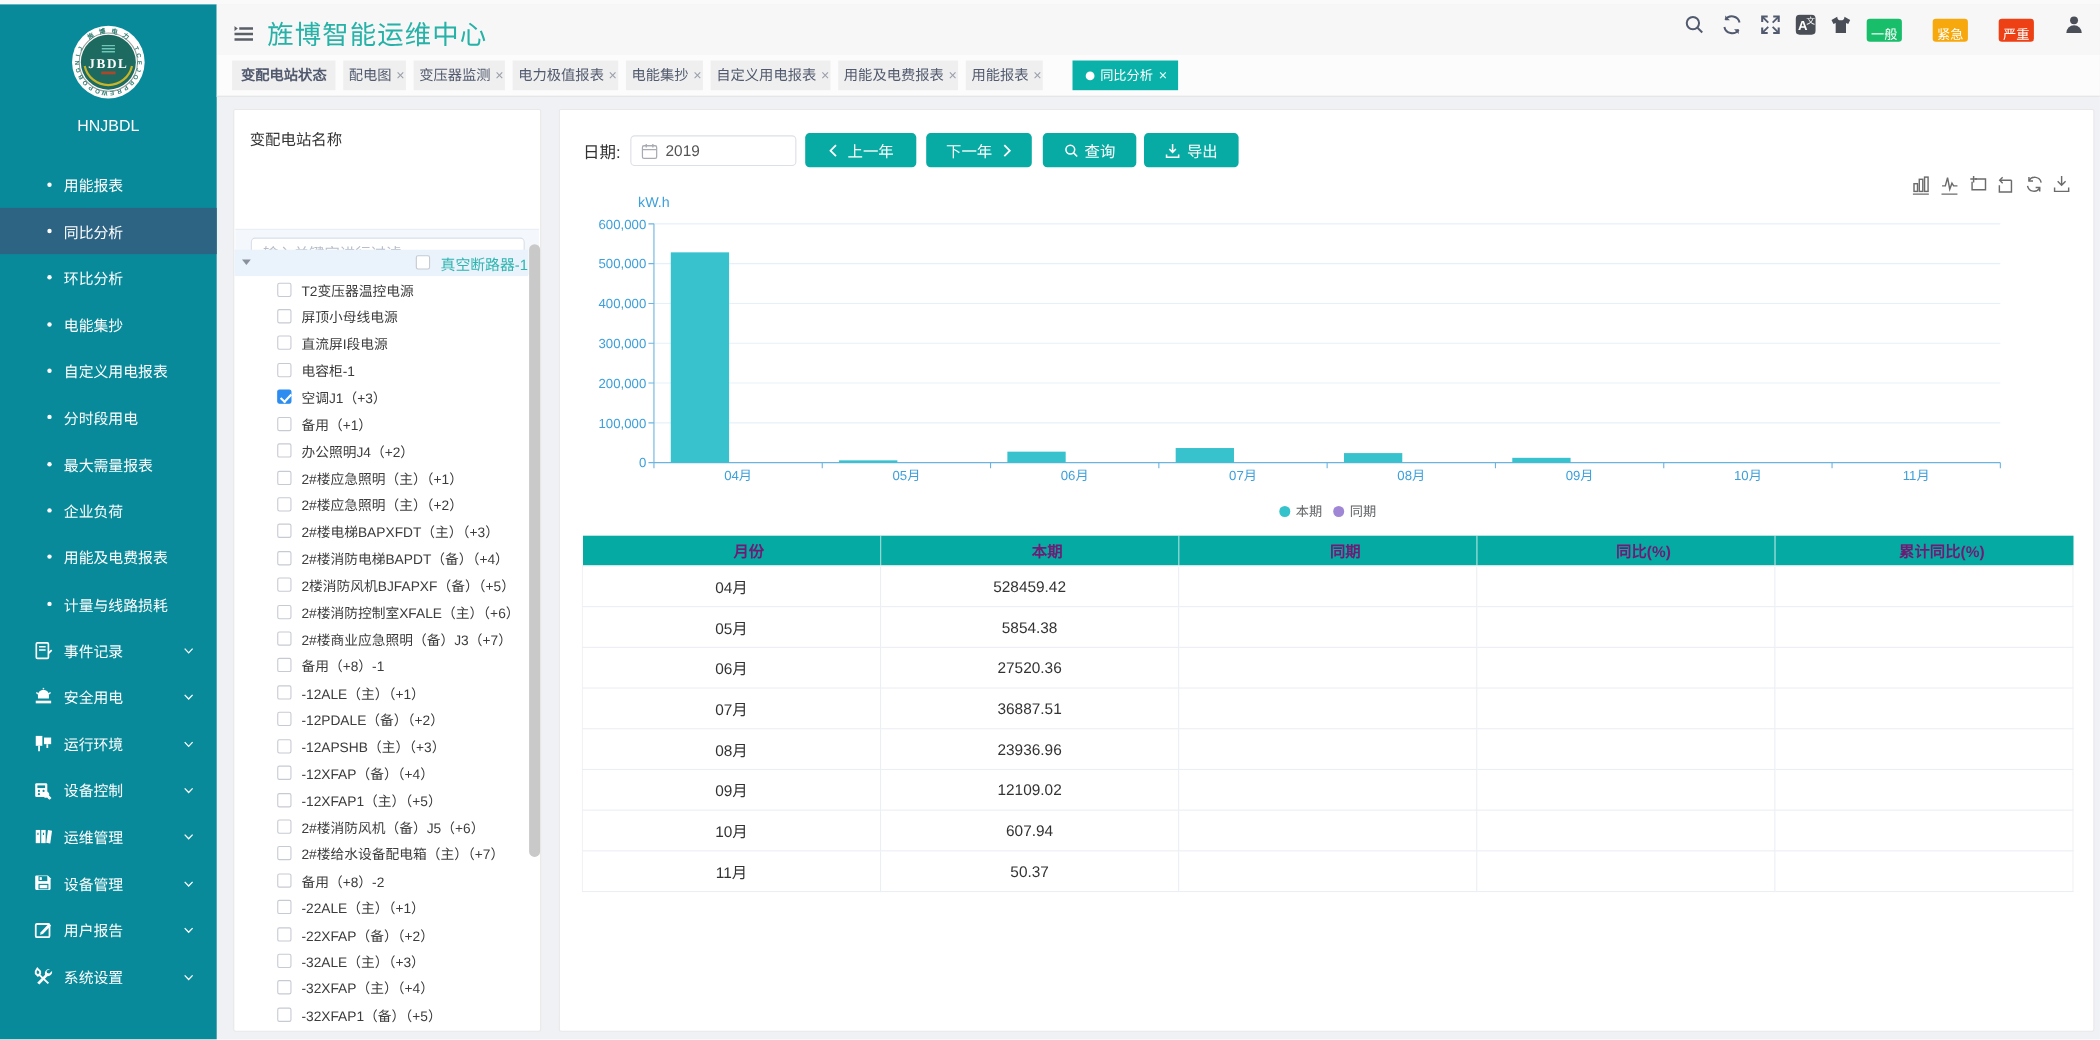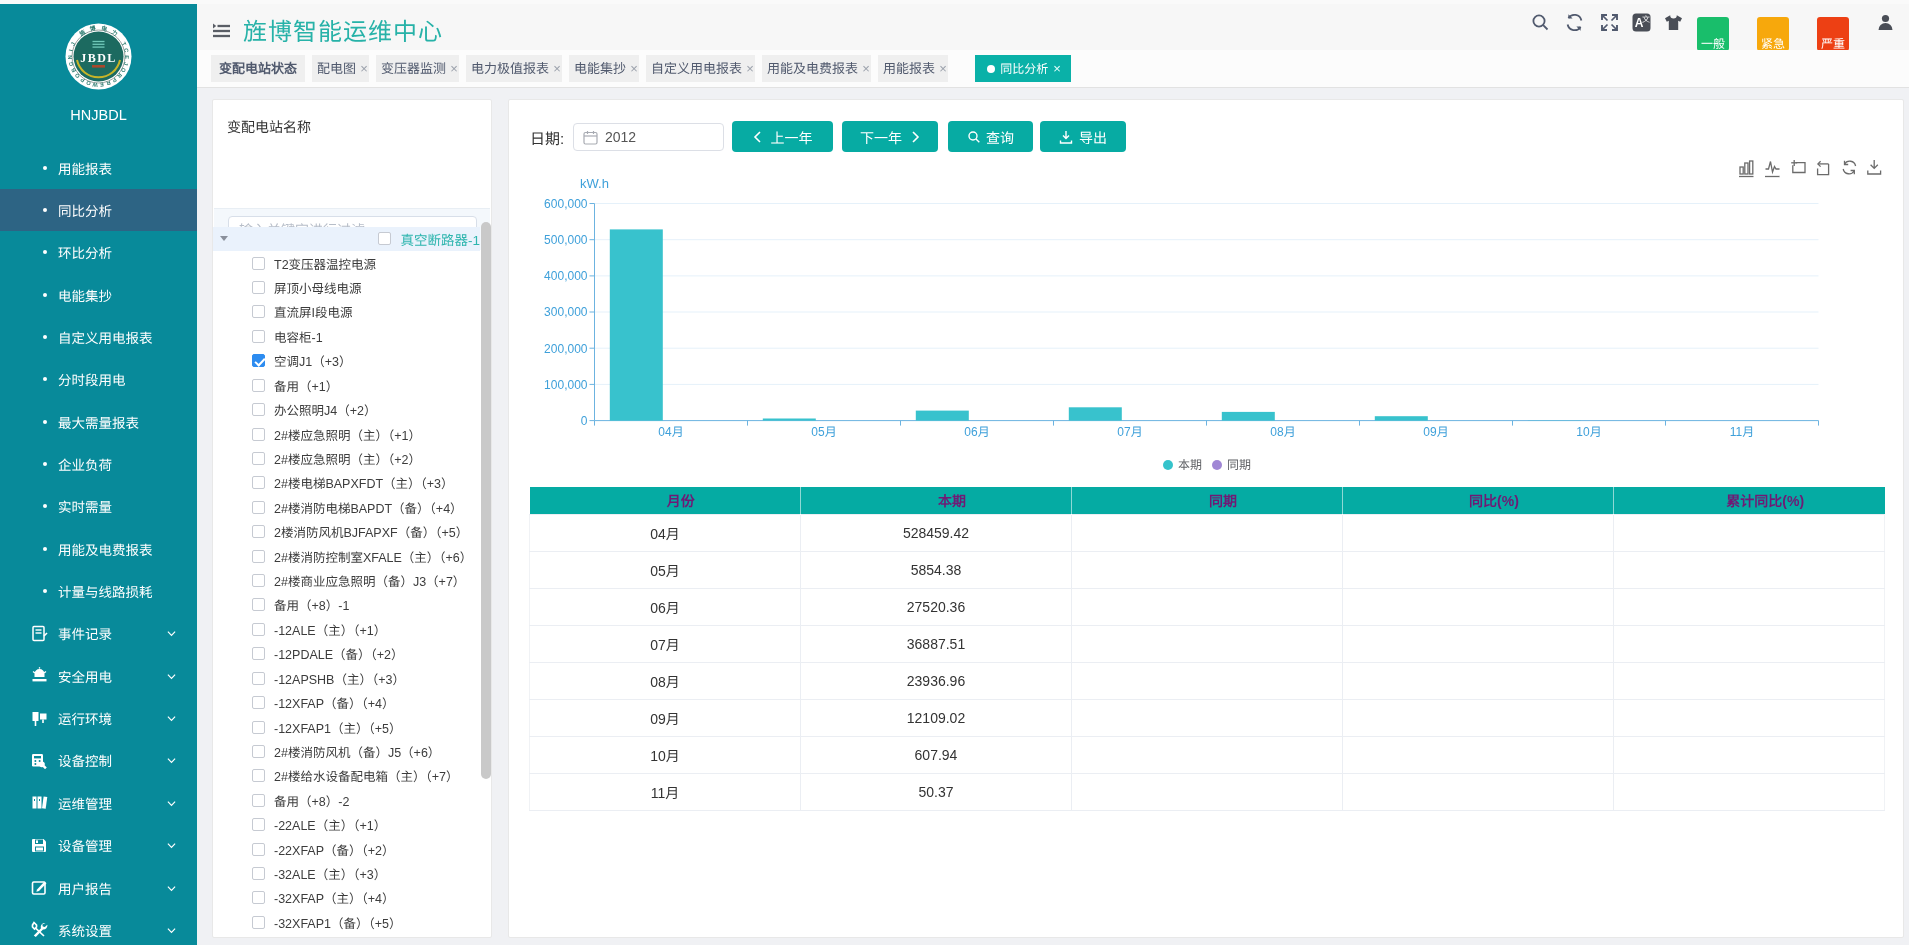--- a/index.html
+++ b/index.html
@@ -17,21 +17,21 @@
 .mi { height:42.35px; display:flex; align-items:center; color:#fefefe; font-size:13.5px; position:relative; }
 .mi .dot { width:4px; height:4px; border-radius:50%; background:#fff; margin:0 11px 0 43px; flex:none; }
 .mi.sel { background:#2d6484; }
 .mi .gicon { width:17px; height:17px; margin:0 10px 0 31px; flex:none; }
 .mi .chev { position:absolute; right:21px; top:50%; margin-top:-4px; width:9px; height:9px; }
 
 #header { left:197px; top:4px; width:1712px; height:46px; background:#f7f7f7; }
 #hamb { position:absolute; left:16px; top:18px; }
 #htitle { position:absolute; left:46px; top:8px; font-size:24px; color:#27b2a8; letter-spacing:1px; white-space:nowrap; }
 .hico { position:absolute; top:9px; width:19px; height:19px; }
-.hbtn { position:absolute; top:13px; height:21px; line-height:21px; padding:17px 4px; border-radius:3px; color:#fff; font-size:12px; }
+.hbtn { position:absolute; top:13px; height:21px; line-height:21px; padding:4px 4px; border-radius:3px; color:#fff; font-size:12px; }
 
 #tabbar { left:197px; top:50px; width:1712px; height:38px; background:#fcfcfc; border-bottom:1px solid #e2e2e2; padding:5px 0 0 14px; white-space:nowrap; }
 .tab { display:inline-block; height:27px; line-height:27px; padding:0 1px 0 5px; background:#efefef; color:#515a6e; font-size:13px; margin-right:7px; vertical-align:top; }
 .tab.nox { padding:0 8px;font-weight:bold; }
 .tab .x { color:#9aa0ab; font-size:13px; margin-left:4px; display:inline-block; width:8px; text-align:center; }
 .tab.on { background:#0ab1a8; color:#fff; padding:0 10px 0 12px; margin-left:20px; font-size:12px; }
 .tab.on .x { color:#e8fffd; margin-left:5px; }
 .tab.on .d { display:inline-block; width:8px; height:8px; background:#fff; border-radius:50%; margin-right:5px; }
 
 #leftcard { left:212px; top:99px; width:280px; height:839px; background:#fff; border:1px solid #e8e8e8; border-radius:2px; }
@@ -112,21 +112,20 @@
   <div id="sbname">HNJBDL</div>
   <div id="menu">
       <div class="mi"><span class="dot"></span>用能报表</div>
       <div class="mi sel"><span class="dot"></span>同比分析</div>
       <div class="mi"><span class="dot"></span>环比分析</div>
       <div class="mi"><span class="dot"></span>电能集抄</div>
       <div class="mi"><span class="dot"></span>自定义用电报表</div>
       <div class="mi"><span class="dot"></span>分时段用电</div>
       <div class="mi"><span class="dot"></span>最大需量报表</div>
       <div class="mi"><span class="dot"></span>企业负荷</div>
-      <div class="mi"><span class="dot"></span>实时需量</div>
       <div class="mi"><span class="dot"></span>用能及电费报表</div>
       <div class="mi"><span class="dot"></span>计量与线路损耗</div>
       <div class="mi"><svg class="gicon" viewBox="0 0 17 17">
           <rect x="2" y="1.5" width="11" height="14" rx="1" fill="none" stroke="#fff" stroke-width="1.5"></rect>
           <line x1="4.5" y1="5" x2="10.5" y2="5" stroke="#fff" stroke-width="1.4"></line>
           <line x1="4.5" y1="8" x2="10.5" y2="8" stroke="#fff" stroke-width="1.4"></line>
           <line x1="13" y1="11" x2="16" y2="8" stroke="#fff" stroke-width="1.6"></line>
         </svg>事件记录<svg class="chev" viewBox="0 0 10 10">
           <path d="M1 3 L5 7.2 L9 3" fill="none" stroke="#fff" stroke-width="1.3"></path>
         </svg></div>
@@ -372,21 +371,21 @@
 
 <div id="maincard" class="abs">
   <div id="q-date-label">日期:</div>
   <div id="q-date">
       <svg width="15" height="15" viewBox="0 0 15 15">
         <rect x="1" y="2.5" width="13" height="11.5" rx="1.5" fill="none" stroke="#a8abb2" stroke-width="1.2"></rect>
         <line x1="1" y1="6" x2="14" y2="6" stroke="#a8abb2" stroke-width="1.2"></line>
         <line x1="4.5" y1="1" x2="4.5" y2="4" stroke="#a8abb2" stroke-width="1.2"></line>
         <line x1="10.5" y1="1" x2="10.5" y2="4" stroke="#a8abb2" stroke-width="1.2"></line>
       </svg>
-      <span>2012</span>
+      <span>2019</span>
     </div>
   <div class="tbtn" style="left:223px;width:101px;"><svg width="9" height="12" viewBox="0 0 9 12" style="margin-right:9px">
         <path d="M7 1 L2 6 L7 11" fill="none" stroke="#fff" stroke-width="1.6"></path>
       </svg>上一年</div>
   <div class="tbtn" style="left:333px;width:96px;">下一年<svg width="9" height="12" viewBox="0 0 9 12" style="margin-left:9px">
         <path d="M2 1 L7 6 L2 11" fill="none" stroke="#fff" stroke-width="1.6"></path>
       </svg></div>
   <div class="tbtn" style="left:439px;width:85px;"><svg width="14" height="14" viewBox="0 0 14 14" style="margin-right:5px">
         <circle cx="6" cy="6" r="4" fill="none" stroke="#fff" stroke-width="1.4"></circle>
         <line x1="9" y1="9" x2="12.3" y2="12.3" stroke="#fff" stroke-width="1.4"></line>

